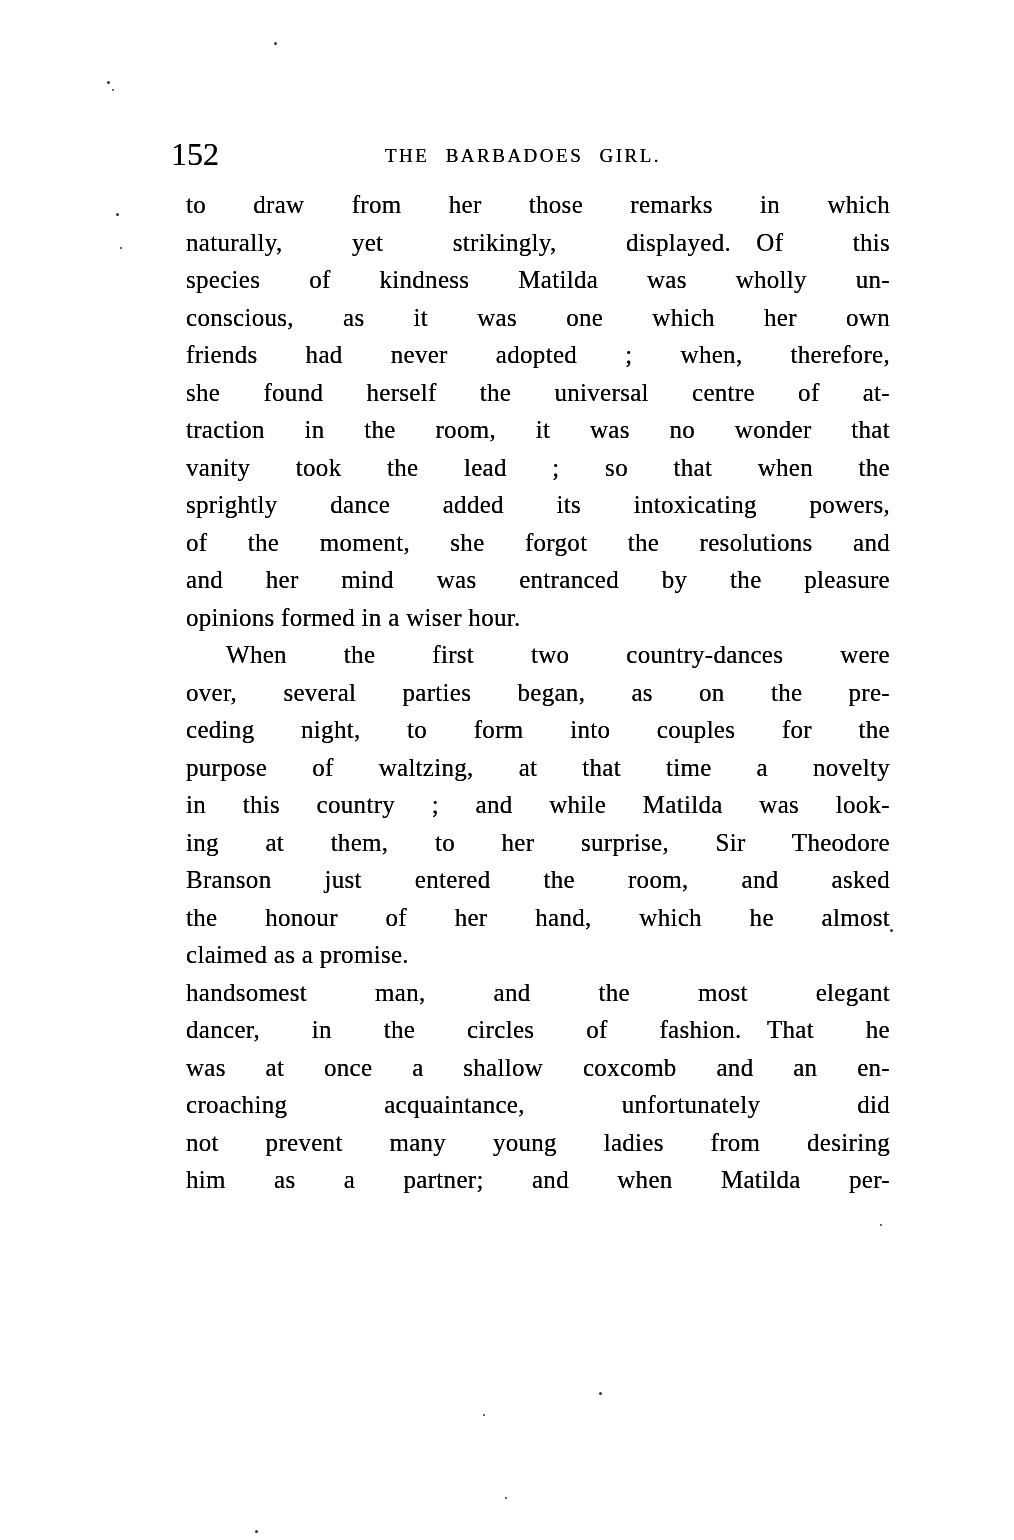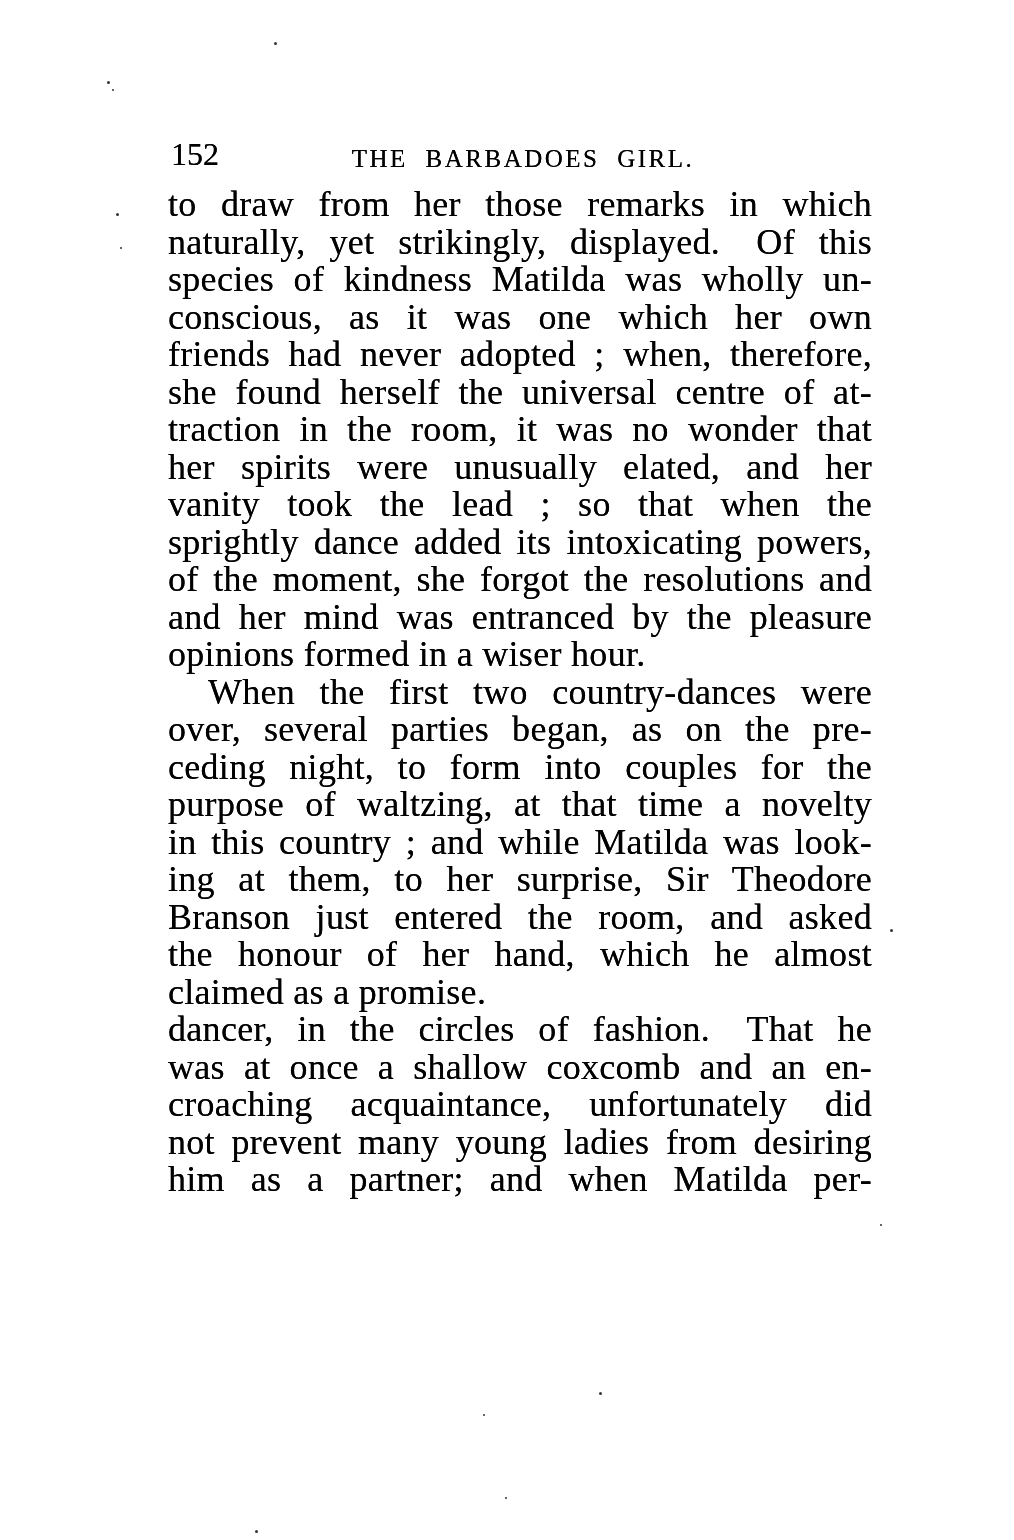--- a/index.html
+++ b/index.html
@@ -31,32 +31,32 @@
     font-size: 32px;
     line-height: 1;
     text-shadow: 0 0 0.5px rgba(0,0,0,0.9);
   }
   .running-head {
     position: absolute;
     left: 0;
     top: 10px;
     width: 100%;
     text-align: center;
-    font-size: 25px;
+    font-size: 19px;
     line-height: 1;
     letter-spacing: 2.5px;
     word-spacing: 9px;
     text-shadow: 0 0 0.5px rgba(0,0,0,0.9);
   }
   .page-body {
     position: absolute;
-    left: 160px;
+    left: 178px;
     top: 186px;
     width: 704px;
-    font-size: 36px;
+    font-size: 25px;
     letter-spacing: 0.3px;
   }
   .line {
     height: 37.5px;
     line-height: 37.5px;
     text-align: justify;
     text-align-last: justify;
     text-shadow: 0 0 0.5px rgba(0,0,0,0.85);
     white-space: normal;
     overflow: visible;
@@ -85,35 +85,35 @@
   </header>
 
   <main class="page-body">
       <div class="line">to draw from her those remarks in which</div>
       <div class="line">naturally, yet strikingly, displayed. Of this</div>
       <div class="line">species of kindness Matilda was wholly un-</div>
       <div class="line">conscious, as it was one which her own</div>
       <div class="line">friends had never adopted ; when, therefore,</div>
       <div class="line">she found herself the universal centre of at-</div>
       <div class="line">traction in the room, it was no wonder that</div>
-      <div class="line">her spirits were unusually elated, and her</div>
       <div class="line">vanity took the lead ; so that when the</div>
       <div class="line">sprightly dance added its intoxicating powers,</div>
       <div class="line">of the moment, she forgot the resolutions and</div>
       <div class="line">and her mind was entranced by the pleasure</div>
       <div class="line para-end">opinions formed in a wiser hour.</div>
       <div class="line indent">When the first two country-dances were</div>
       <div class="line">over, several parties began, as on the pre-</div>
       <div class="line">ceding night, to form into couples for the</div>
       <div class="line">purpose of waltzing, at that time a novelty</div>
       <div class="line">in this country ; and while Matilda was look-</div>
       <div class="line">ing at them, to her surprise, Sir Theodore</div>
       <div class="line">Branson just entered the room, and asked</div>
       <div class="line">the honour of her hand, which he almost</div>
       <div class="line para-end">claimed as a promise.</div>
+      <div class="line">handsomest man, and the most elegant</div>
       <div class="line">dancer, in the circles of fashion. That he</div>
       <div class="line">was at once a shallow coxcomb and an en-</div>
       <div class="line">croaching acquaintance, unfortunately did</div>
       <div class="line">not prevent many young ladies from desiring</div>
       <div class="line">him as a partner; and when Matilda per-</div>
     </main>
 
   <div class="speck" style="left:266px;top:42px;width:3px;height:3px;"></div>
   <div class="speck" style="left:99px;top:81px;width:3px;height:3px;"></div>
   <div class="speck" style="left:104px;top:89px;width:2px;height:2px;"></div>

